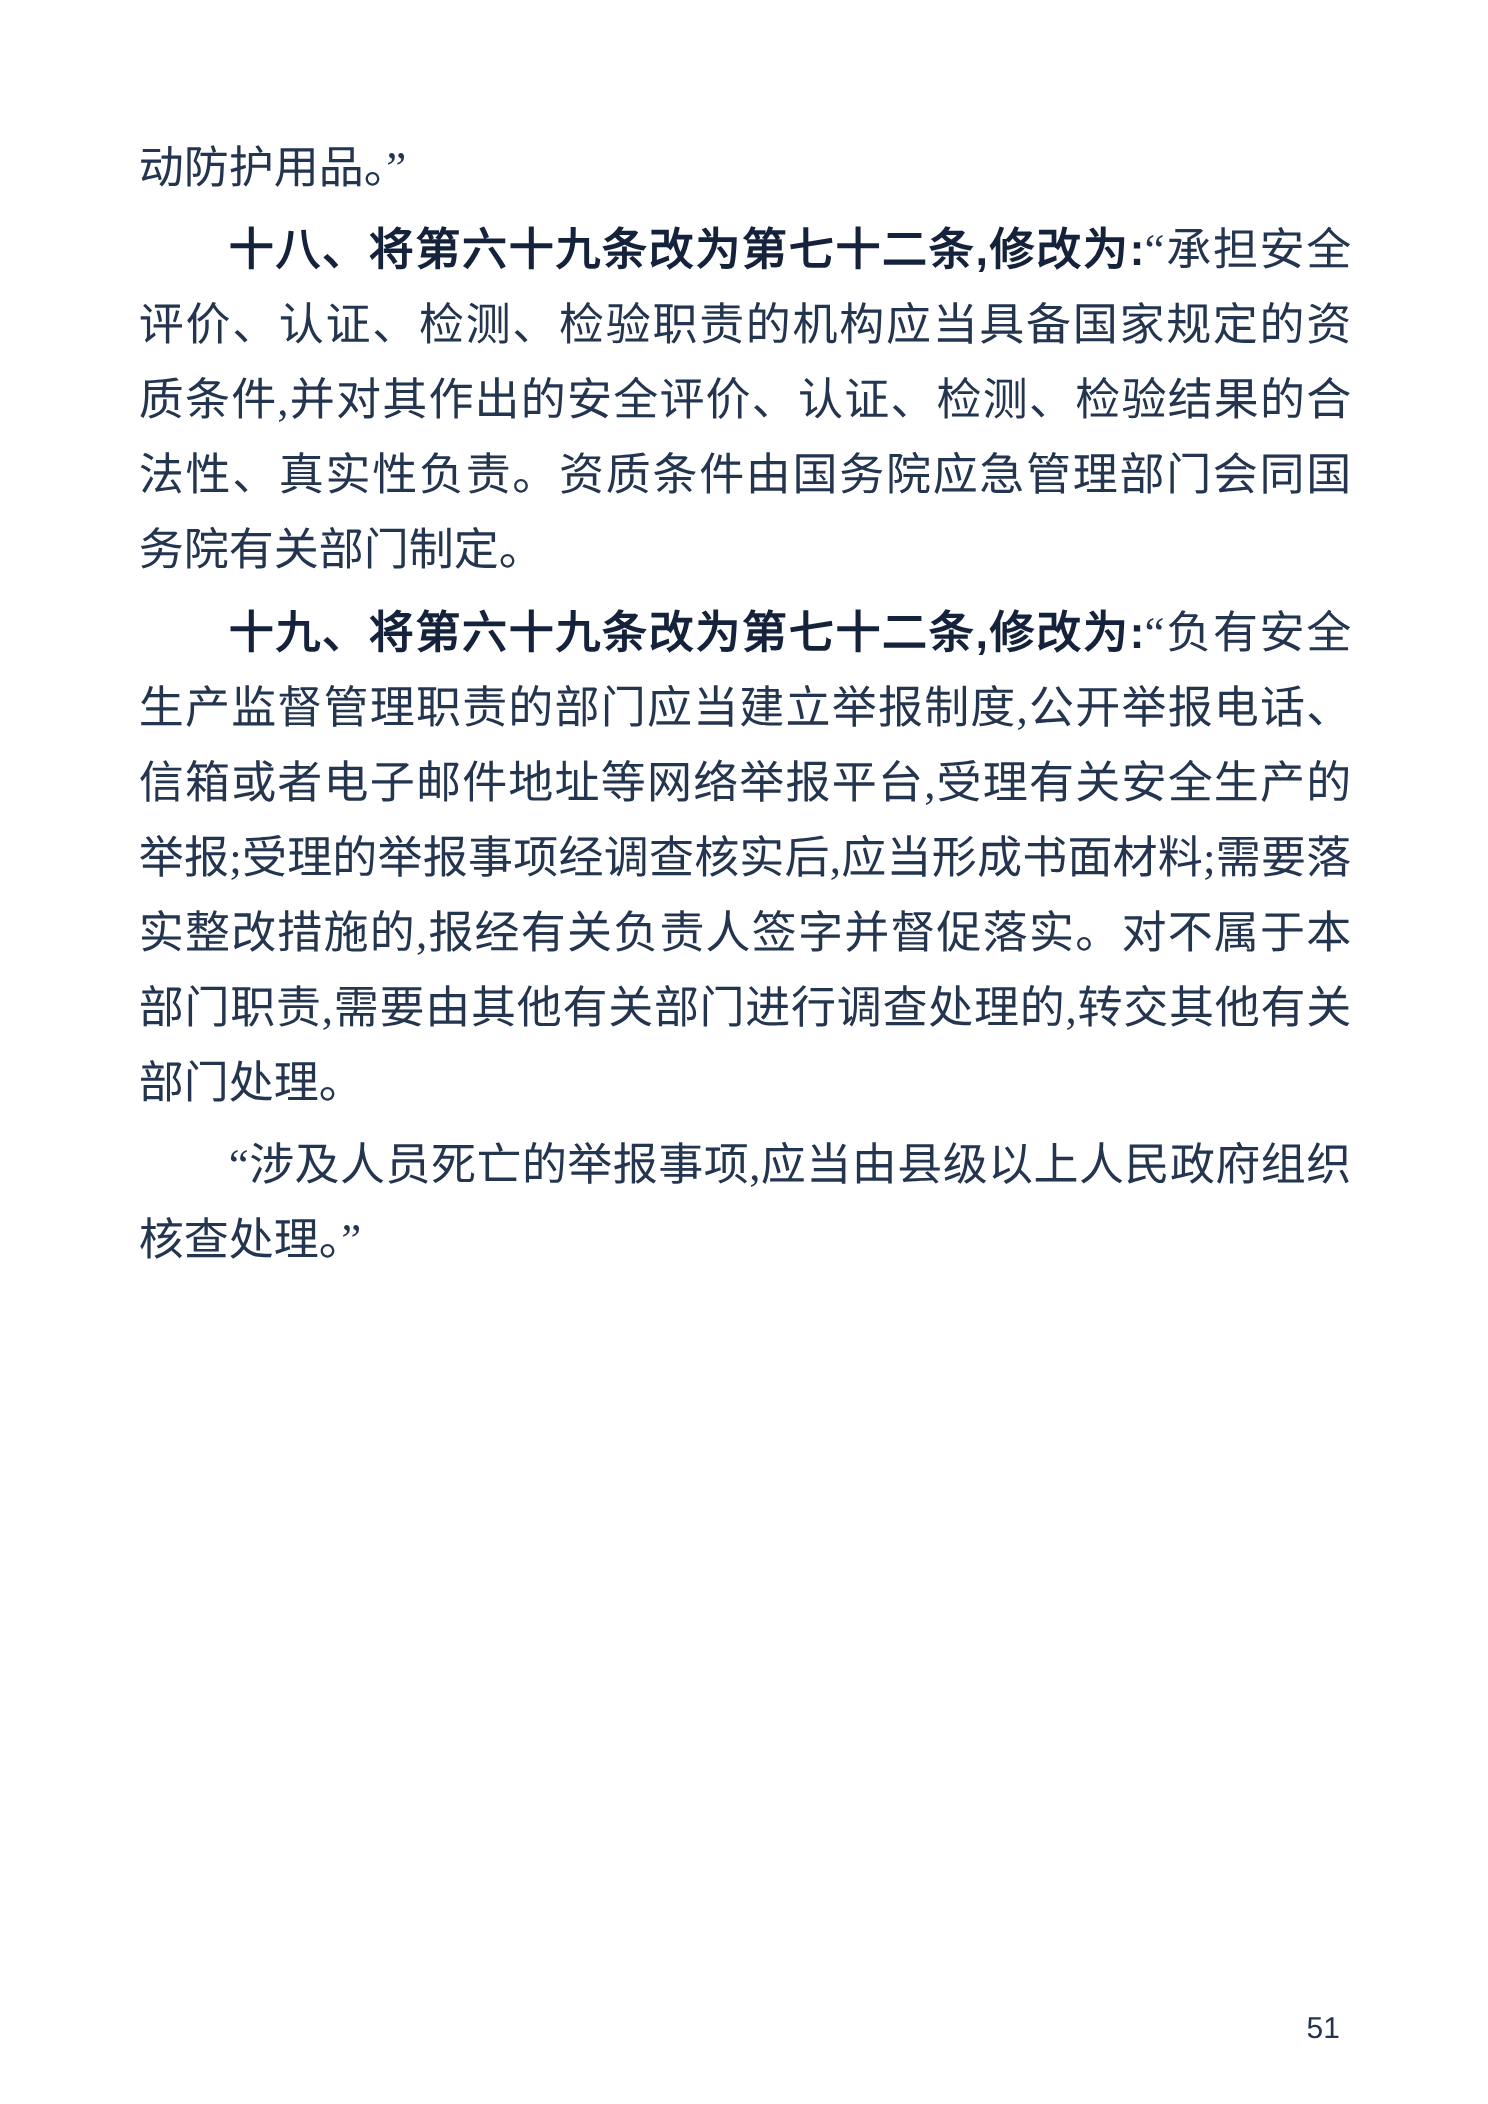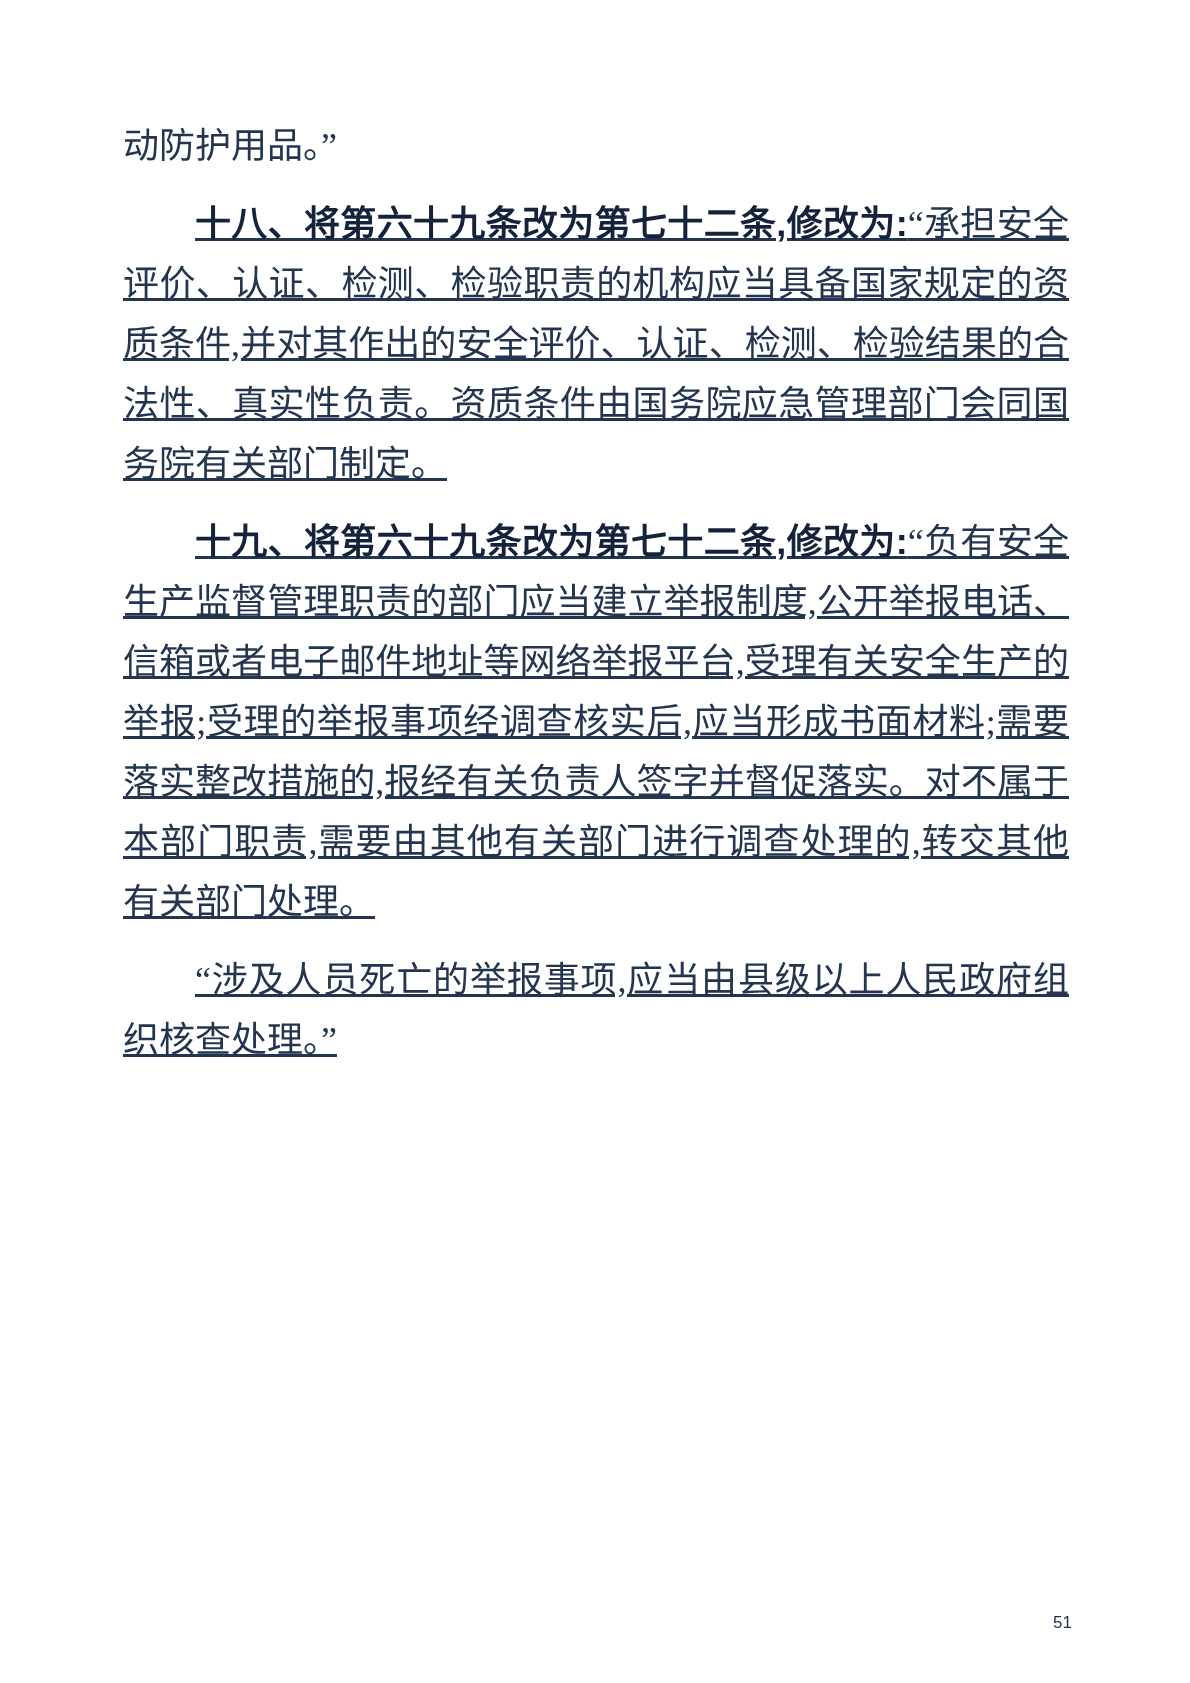--- a/index.html
+++ b/index.html
@@ -24,38 +24,37 @@
     font-family: "Liberation Serif", "DejaVu Serif", serif;
     font-size: 36px;
     line-height: 60px;
     color: var(--text-color, #243550);
     text-align: justify;
     text-justify: inter-character;
     word-break: break-all;
     overflow-wrap: break-word;
   }
   .doc-body p {
-    margin: 18px;
+    margin: 6px;
     padding: 0;
   }
   .doc-body p.indent {
     text-indent: 2em;
-    text-decoration: underline;
   }
   .bold-run {
     font-family: "Liberation Sans", "DejaVu Sans", sans-serif;
     font-weight: 700;
     color: var(--bold-color, #15223C);
   }
   .page-footer {
     position: absolute;
     right: 118px;
     bottom: 46px;
     font-family: "Liberation Sans", "DejaVu Sans", sans-serif;
-    font-size: 17px;
+    font-size: 24px;
     line-height: 28px;
     color: var(--text-color, #243550);
   }
 </style>
 </head>
 <body>
 
 <main class="page" style="background: rgb(255, 255, 255);">
   <section class="doc-body">
       <p><span>动防护用品。”</span></p>

